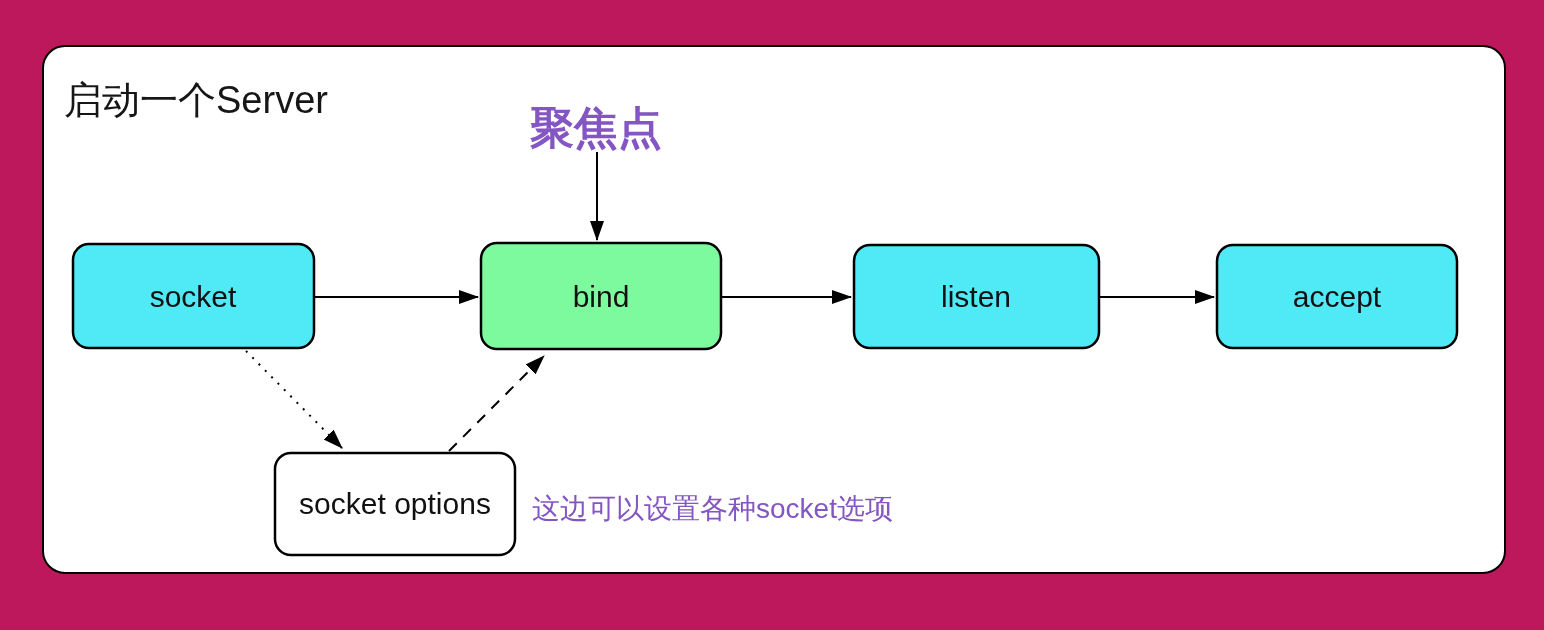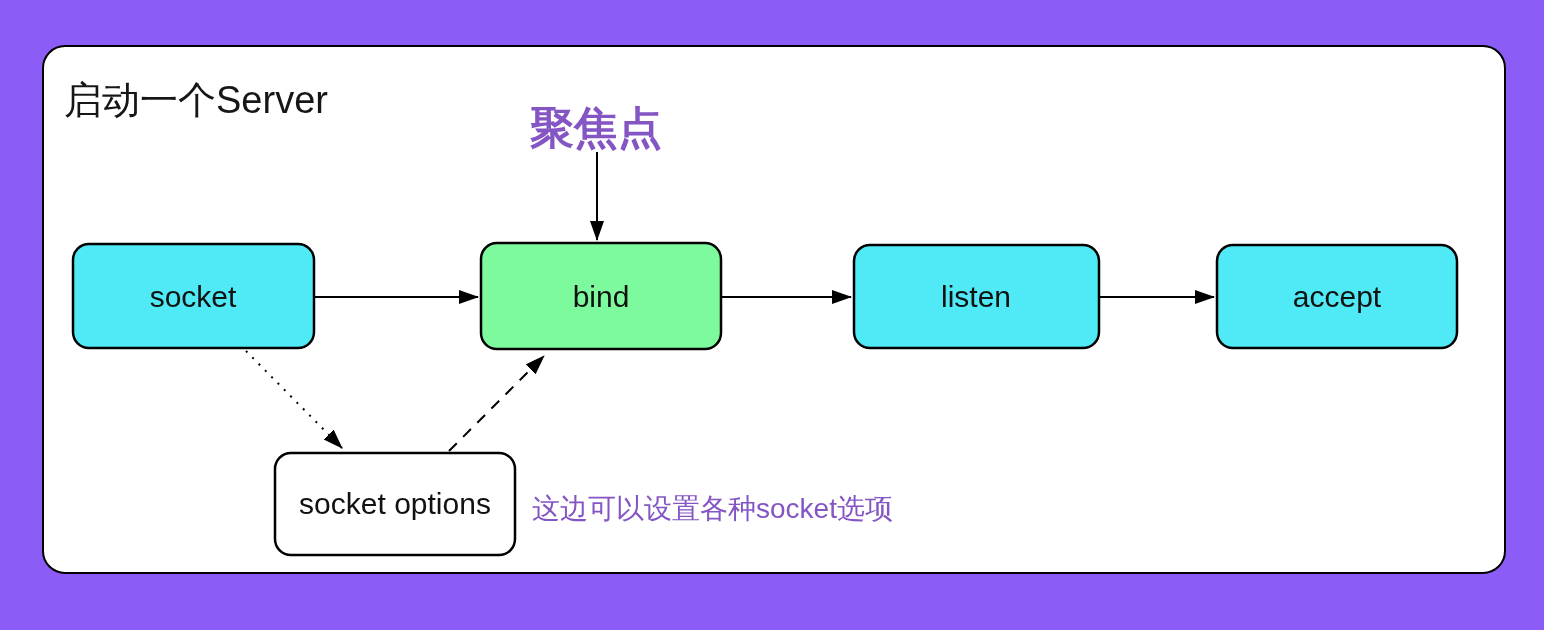--- a/index.html
+++ b/index.html
@@ -4,21 +4,21 @@
 <style>
   html, body {
     margin: 0;
     padding: 0;
     background: #ffffff;
   }
   .stage {
     position: relative;
     width: 1544px;
     height: 630px;
-    background: #8b5cf6;
+    background: #be185d;
     font-family: "Liberation Sans", "DejaVu Sans", sans-serif;
   }
   svg { display: block; }
   .frame {
     fill: #ffffff;
     stroke: #000000;
     stroke-width: 2;
   }
   .node-box {
     stroke: #000000;

